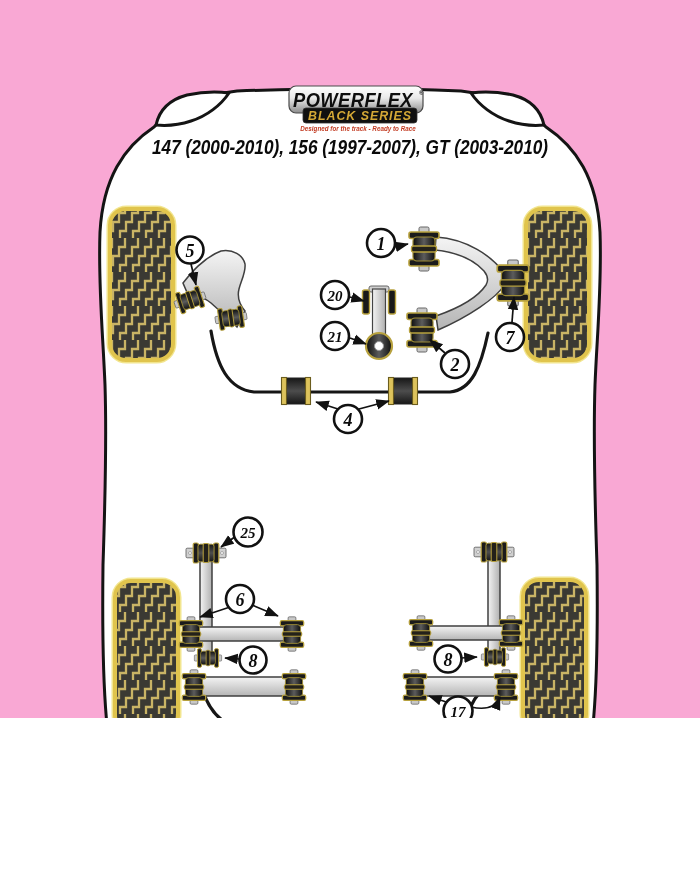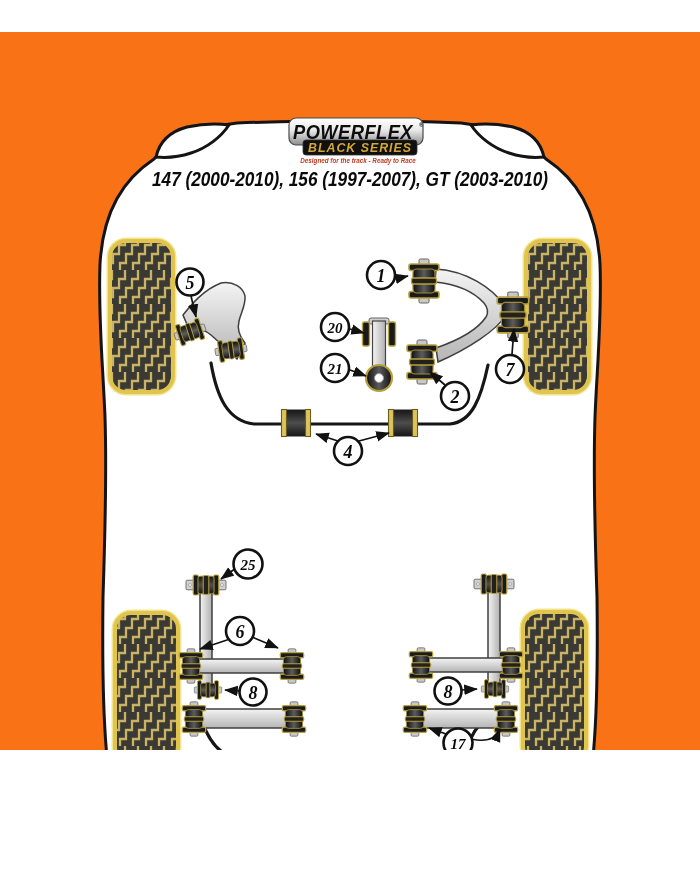--- a/index.html
+++ b/index.html
@@ -1,17 +1,17 @@
 <!DOCTYPE html>
 <html><head>
 <meta charset="utf-8">
 <style>
   html,body{margin:0;padding:0;background:#fff;}
-  .stage{position:relative;width:700px;height:718px;background:#f97316;overflow:hidden;
-         font-family:"Liberation Sans",sans-serif;margin-top:32px;}
+  .stage{position:relative;width:700px;height:718px;background:#f9a8d4;overflow:hidden;
+         font-family:"Liberation Sans",sans-serif;}
   svg{display:block}
   .brand-text{font:italic 700 21px "Liberation Sans",sans-serif;letter-spacing:.5px;}
   .reg-mark{font:700 6px "Liberation Sans",sans-serif;}
   .series-text{font:italic 700 12.5px "Liberation Sans",sans-serif;letter-spacing:1px;}
   .tagline-text{font:italic 700 6.3px "Liberation Sans",sans-serif;}
   .title-text{font:italic 700 19.5px "Liberation Sans",sans-serif;}
   .callout-num{font:italic 700 18px "Liberation Serif",serif;}
   .callout-num.two{font-size:15px;}
   .arrow{stroke:#111;stroke-width:1.7;fill:none;}
   .outline{fill:#ffffff;stroke:#141414;stroke-width:3;stroke-linejoin:round;}

